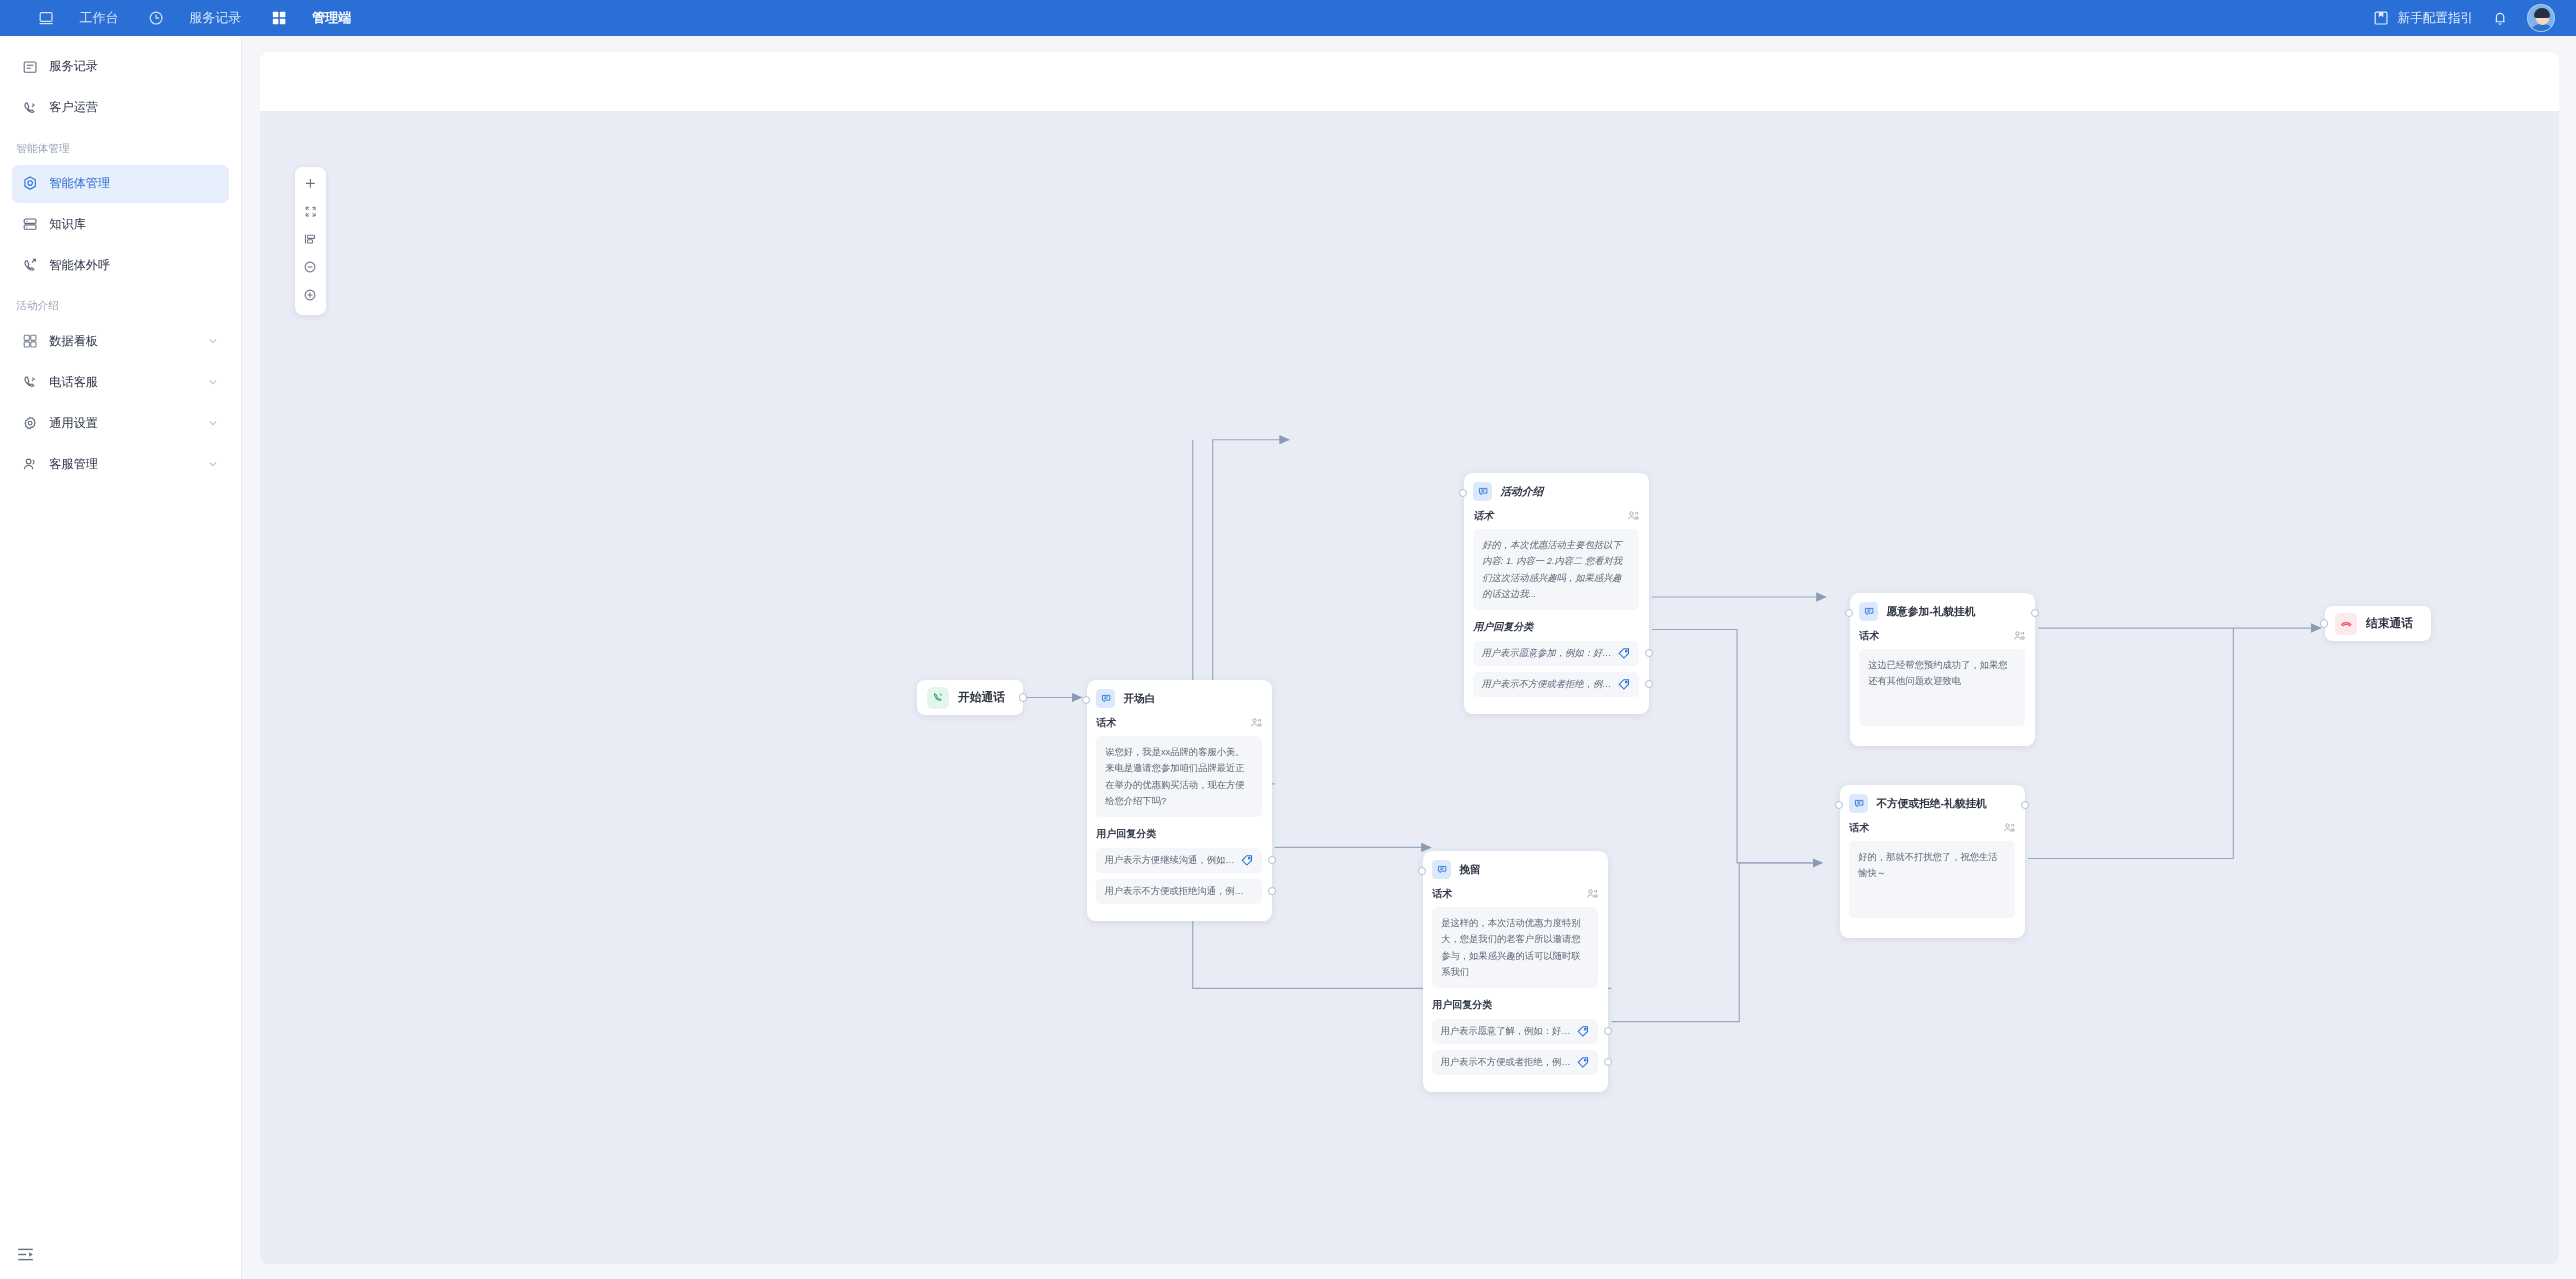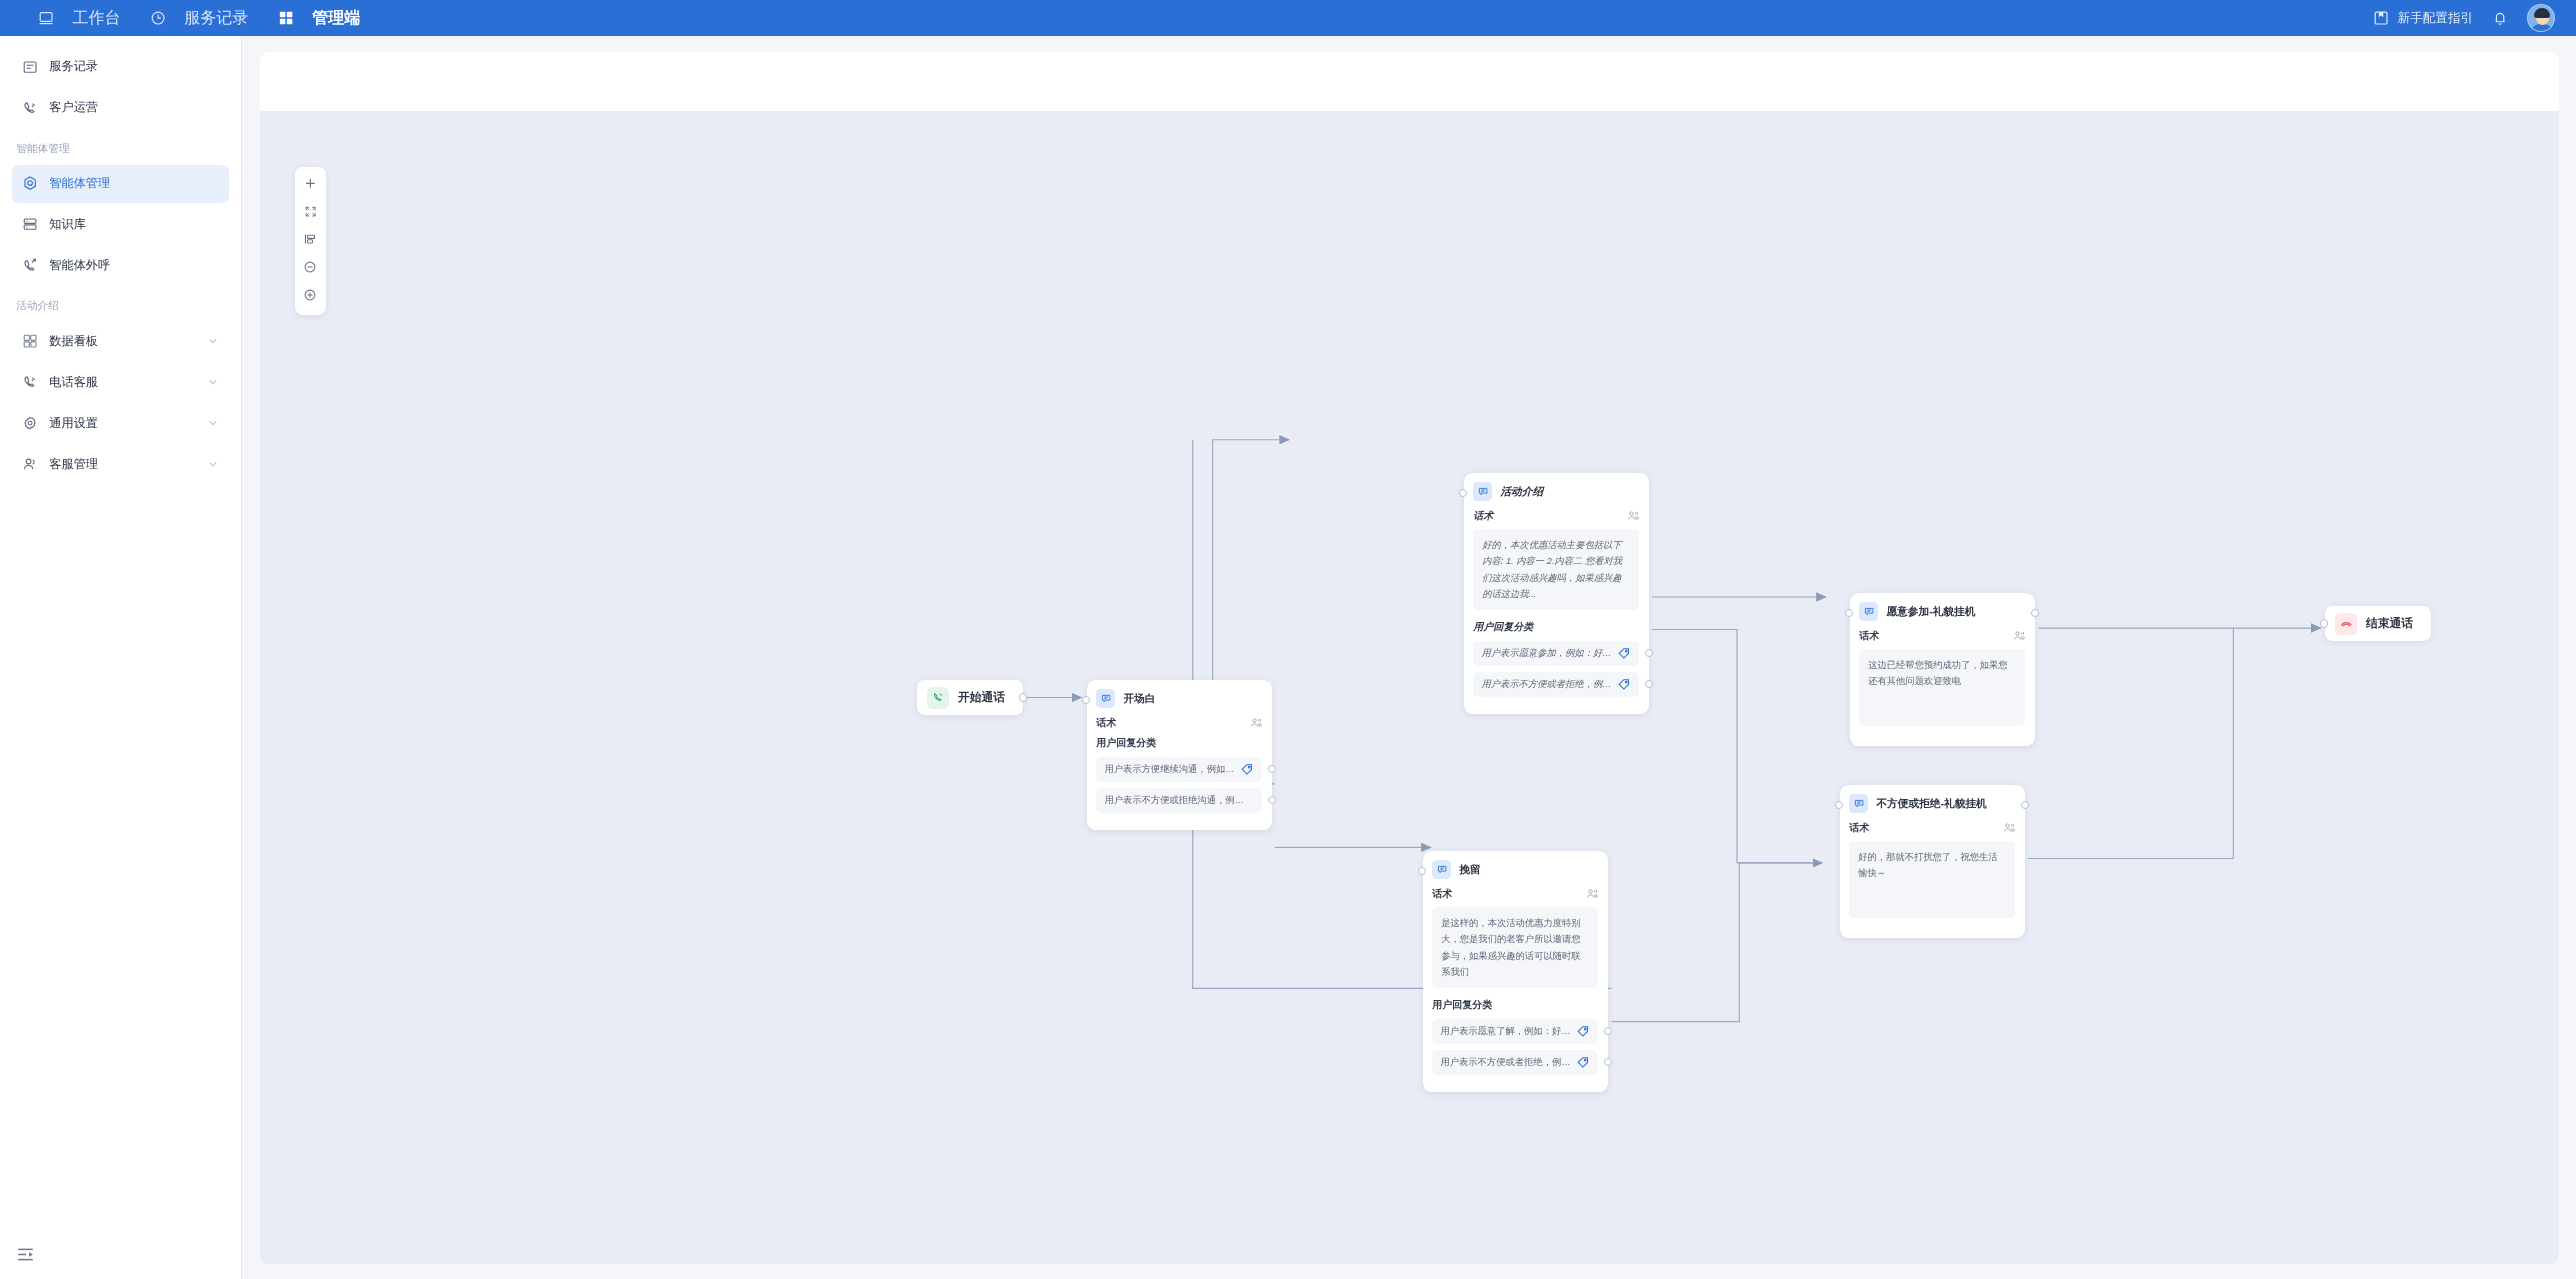--- a/index.html
+++ b/index.html
@@ -12,23 +12,23 @@
 
   
   .topbar {
     position: absolute; top: 0; left: 0;
     width: 2576px; height: 36px;
     background: #2a6fd6;
     display: flex; align-items: center;
     color: #fff;
   }
   .tb-item {
-    display: flex; align-items: center; gap: 18px;
+    display: flex; align-items: center; gap: 25px;
     height: 28px; padding: 0 14.8px;
-    font-size: 16px; color: #d6e4f8; cursor: pointer;
+    font-size: 13px; color: #d6e4f8; cursor: pointer;
   }
   .tb-item.first { margin-left: 23.6px; }
   .tb-item.active { color: #ffffff; font-weight: 600; }
   .tb-icon { width: 16.2px; height: 16.2px; display:block; }
   .tb-spacer { flex: 1; }
   .tb-right { display:flex; align-items:center; gap: 19px; padding-right: 20.7px; }
   .tb-guide { display:flex; align-items:flex-end; gap:8.1px; font-size:12.6px; color:#e2ecfb; cursor:pointer;}
   .avatar {
     width: 28px; height: 28px; border-radius: 50%;
     background: #7fb2ea; position: relative; overflow: hidden;
@@ -476,20 +476,21 @@
           <span class="person-icon">
             <svg viewBox="0 0 18 18" width="12.6" height="12.6" fill="none" stroke="#6b7486" stroke-width="1.4">
               <circle cx="6.5" cy="5" r="2.4"></circle>
                 <path d="M2.4 13.4c0-2.2 1.8-3.5 4.1-3.5s4.1 1.3 4.1 3.5"></path>
               <line x1="12.5" y1="3.5" x2="12.5" y2="6"></line>
                 <line x1="14.8" y1="2.8" x2="14.8" y2="6.5"></line>
               <rect x="12" y="10" width="4" height="3" rx=".8"></rect>
             </svg>
           </span>
         </div>
+        <div class="speech-box">诶您好，我是xx品牌的客服小美。来电是邀请您参加咱们品牌最近正在举办的优惠购买活动，现在方便给您介绍下吗?</div>
         <div class="sec-label" style="margin-bottom:6.6px;">用户回复分类</div>
         <div class="reply-item">
           <span class="rtext">用户表示方便继续沟通，例如： ...</span>
           <span class="tag-icon">
             <svg viewBox="0 0 18 18" width="12.6" height="12.6" fill="none" stroke="#2a6fd6" stroke-width="1.5">
               <path d="M8.3 2.5H15v6.7l-6.6 6.6-6.7-6.7z"></path>
                 <circle cx="11.8" cy="5.9" r="1.2"></circle>
             </svg>
           </span>
           <span class="port" style="right:-14px; top:8.1px;"></span>

